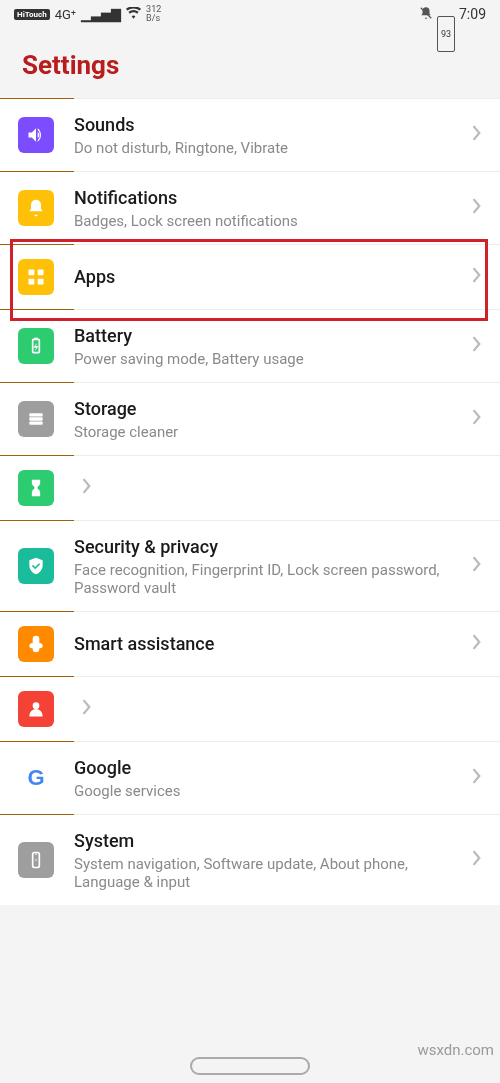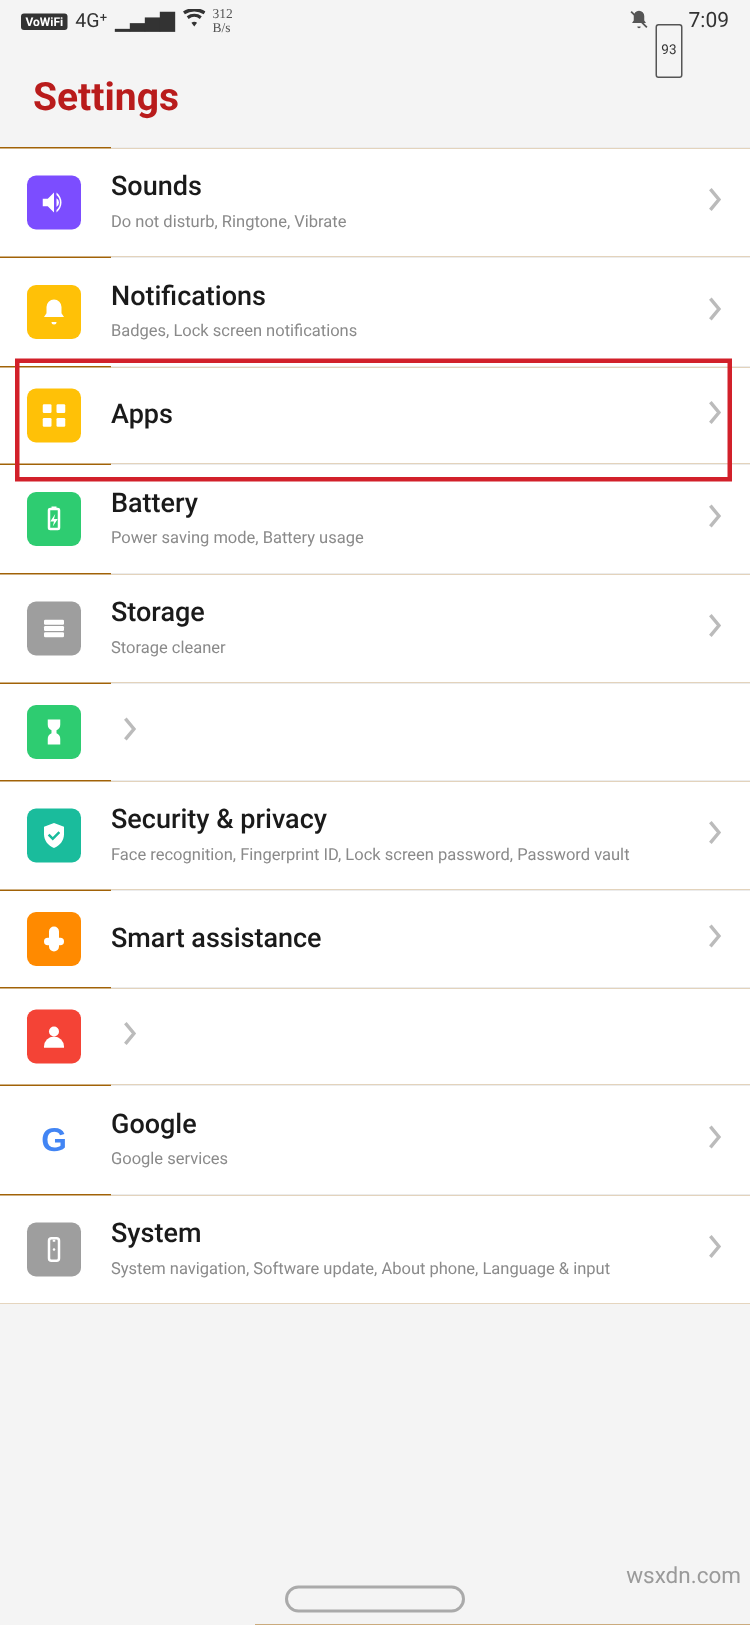--- a/index.html
+++ b/index.html
@@ -25,21 +25,21 @@
   .status-right { display: flex; align-items: center; gap: 4px; }
   .vowifi {
     background: #333;
     color: #fff;
     font-size: 8px;
     font-weight: bold;
     padding: 1px 3px;
     border-radius: 2px;
   }
   .signal, .wifi { font-size: 13px; color:#333; }
-  .net-speed { font-size: 9px; line-height: 9px; color:#555;font-family:Liberation Serif, serif; }
+  .net-speed { font-size: 9px; line-height: 9px; color:#555; }
   .batt {
     border: 1px solid #555;
     border-radius: 2px;
     font-size: 9px;
     padding: 12px 3px;
     position: relative;
     margin-top: 40px;
   }
   .header {
     padding: 22px 22px 18px 22px;
@@ -69,21 +69,21 @@
   }
   .row .icon svg { display:block; }
   .row .text { flex: 1 1 auto; min-width: 0; }
   .row .title {
     font-size: 18px;
     font-weight: 500;
     color: #1a1a1a;
     line-height: 24px;
   }
   .row .sub {
-    font-size: 11px;
+    font-size: 15px;
     color: #8a8a8a;
     line-height: 18px;
     margin-top: 2px;
   }
   .row .chev {
     flex: 0 0 auto;
     color: #bbb;
     margin-left: 8px;
   }
   .divider {
@@ -118,21 +118,21 @@
     font-size: 22px;
     font-family: Arial, sans-serif;
   }
   .g-logo .gb{color:#4285F4}
 </style>
 </head>
 <body>
 
 <div class="status-bar">
   <div class="status-left">
-    <span class="vowifi">VoWiFi</span>
+    <span class="vowifi">HiTouch</span>
     <span class="signal">4G⁺</span>
     <span class="signal">▁▃▅▇</span>
     <span class="wifi">
       <svg width="15" height="12" viewBox="0 0 24 18">
           <path fill="#333" d="M12 18l3-4a5 5 0 00-6 0l3 4zm-6-8a10 10 0 0112 0l2-3a14 14 0 00-16 0l2 3zm-4-5a18 18 0 0120 0l2-3a22 22 0 00-24 0l2 3z"></path>
         </svg>
     </span>
     <span class="net-speed">
       <span>312</span><br><span>B/s</span>
     </span>

